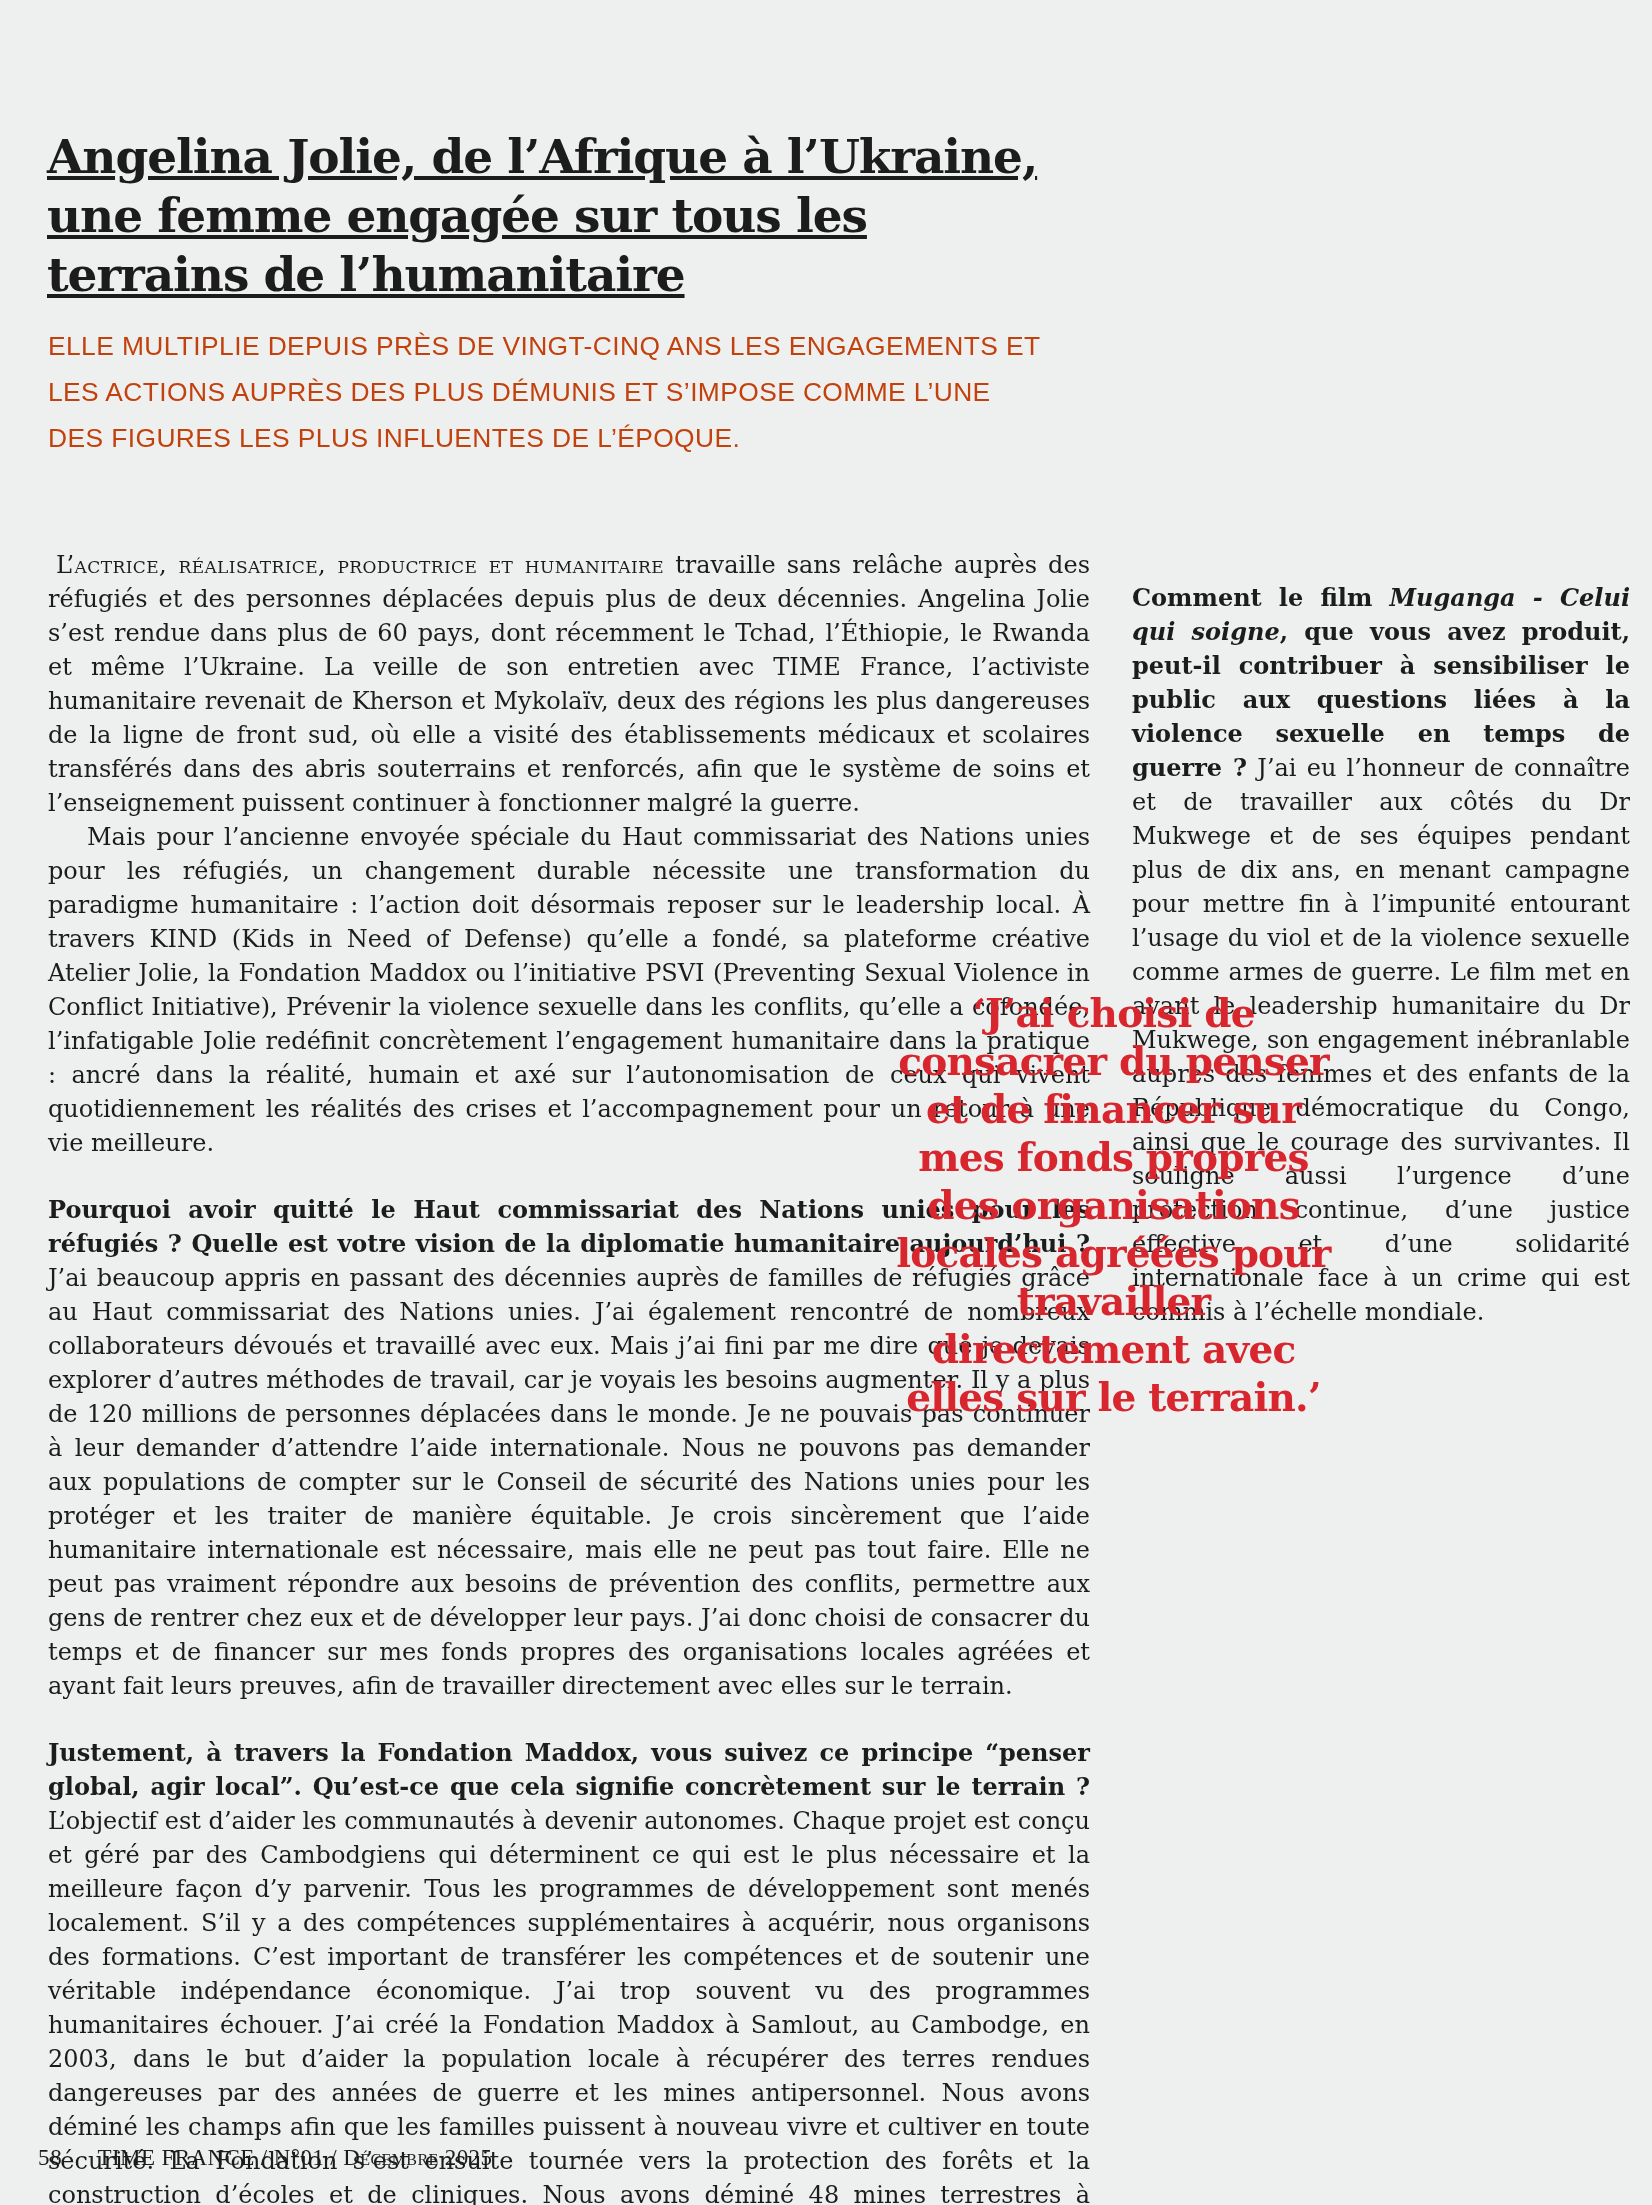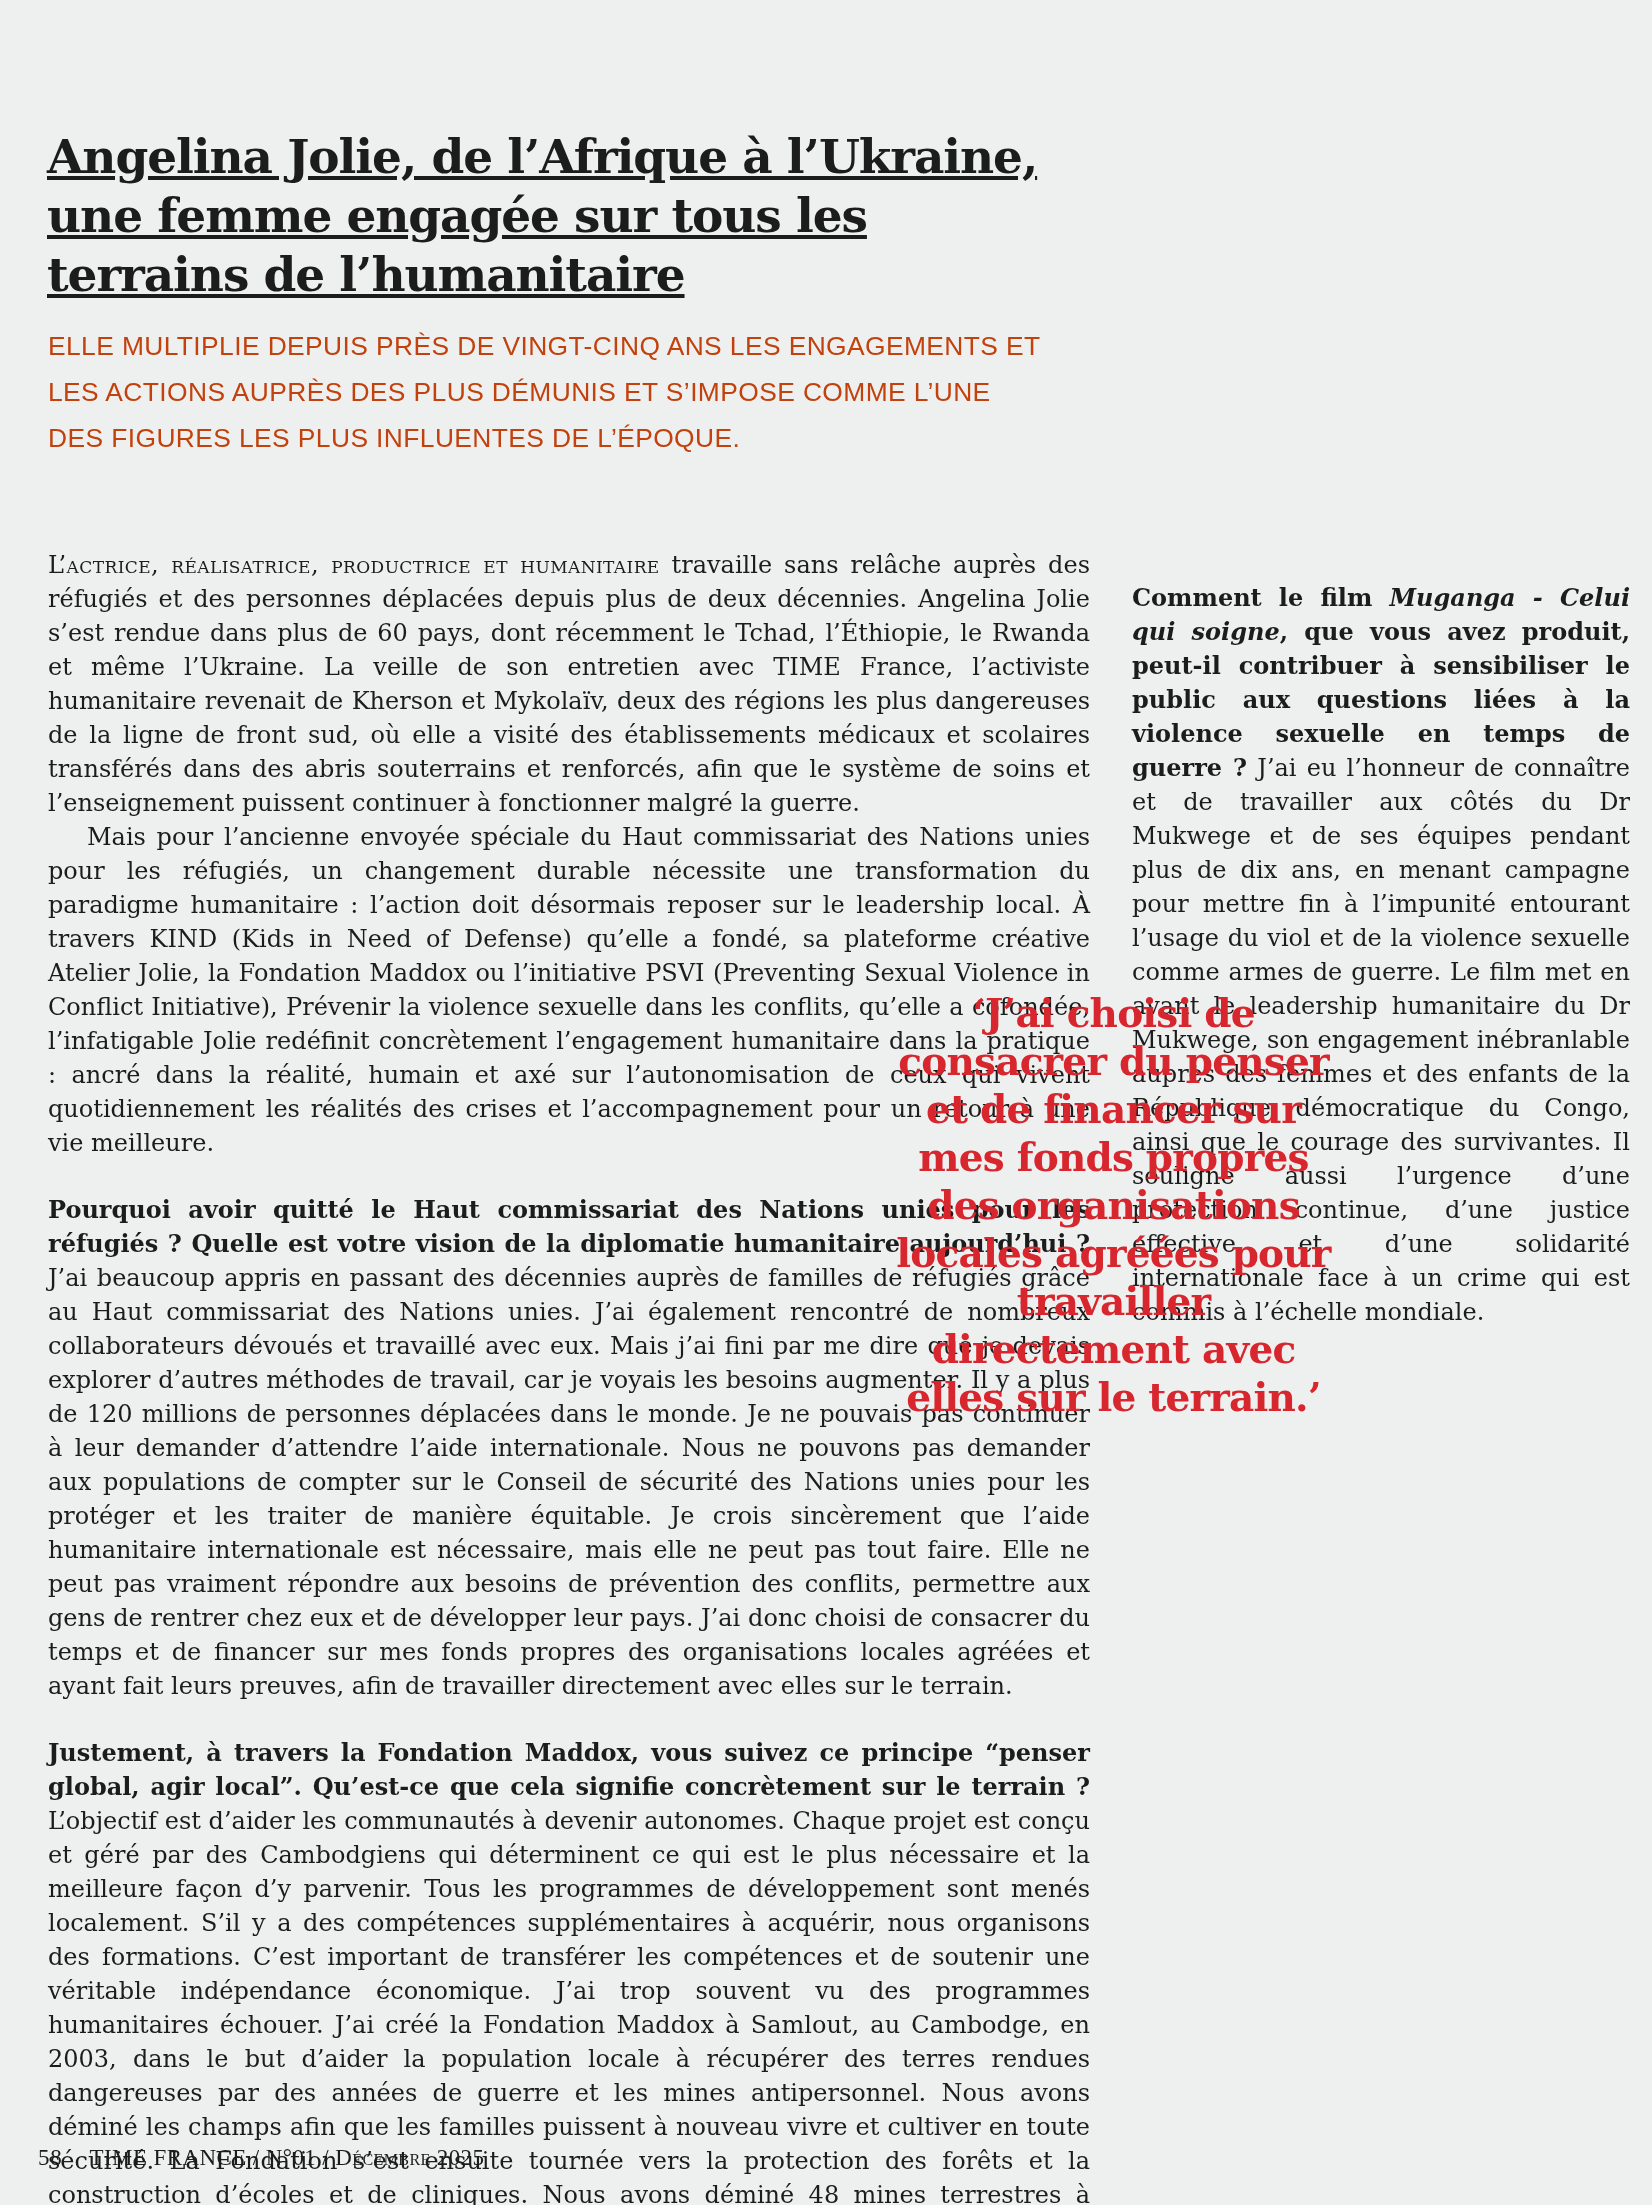--- a/index.html
+++ b/index.html
@@ -17,21 +17,21 @@
       font-family: "Liberation Sans", sans-serif; font-size: 26.4px;
       line-height: 46px; letter-spacing: 0.4px; margin: 0; color: #c2410c;
     }
     .col {
       position: absolute; font-size: 24px; line-height: 34px;
       text-align: justify; hyphens: auto;
     }
     .col p { margin: 0; text-indent: 39px; }
     .col p.noindent { text-indent: 0; }
     .col p.gap { margin-top: 33px; }
-    .sc { font-variant: small-caps; letter-spacing: 0.4px; }
+    .sc { font-variant: small-caps; letter-spacing: 0.4px; margin-left: 8px; }
     .q { font-weight: bold; }
     .col-left { left: 48px; top: 548px; width: 1042px; }
     .col-right { left: 1132px; top: 548px; width: 498px; }
     .pullquote {
       position: absolute; left: 891px; top: 989px; width: 445px;
       font-family: "DejaVu Serif", serif; font-weight: bold; color: #D8262E;
       font-size: 39px; line-height: 48px; text-align: center; letter-spacing: -0.8px;
     }
     .footer {
       position: absolute; left: 38px; top: 2145px;

